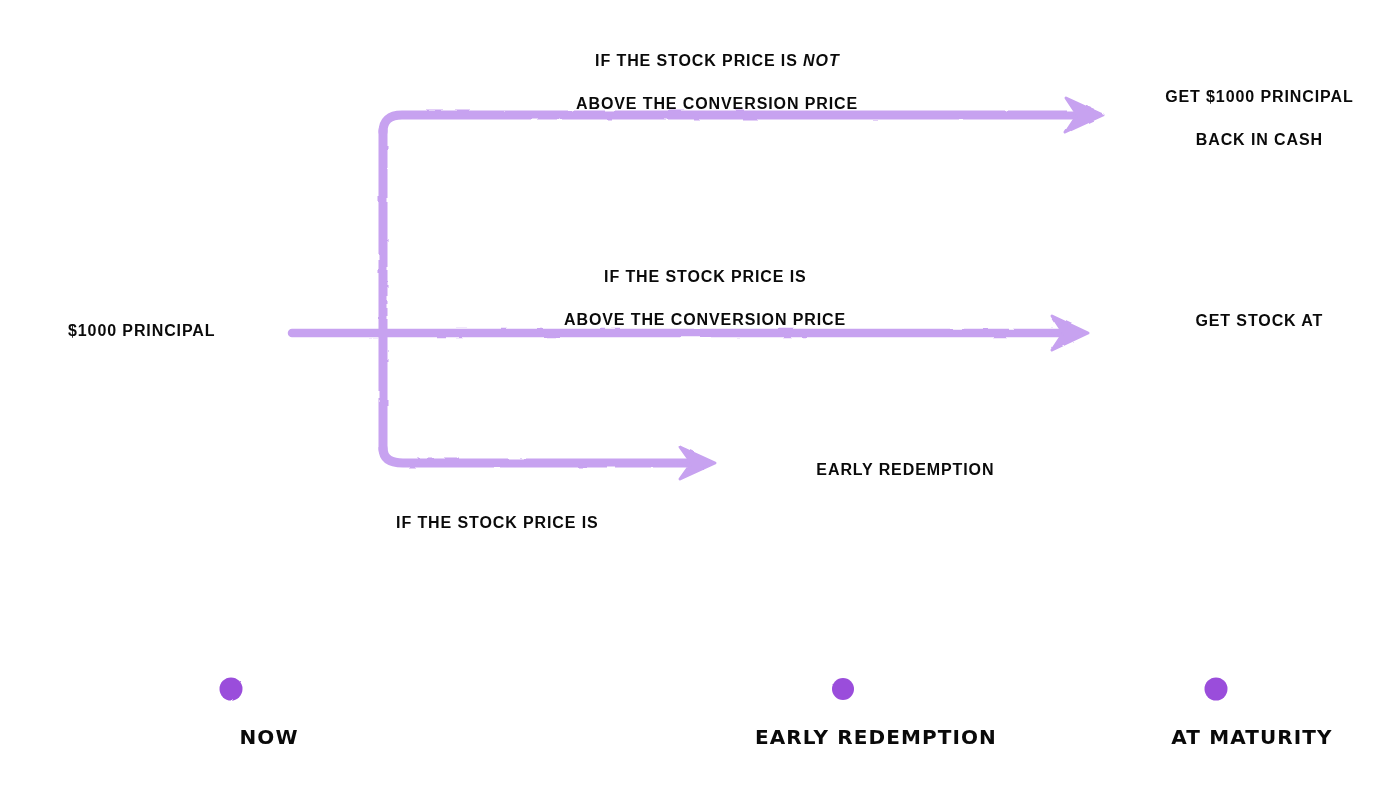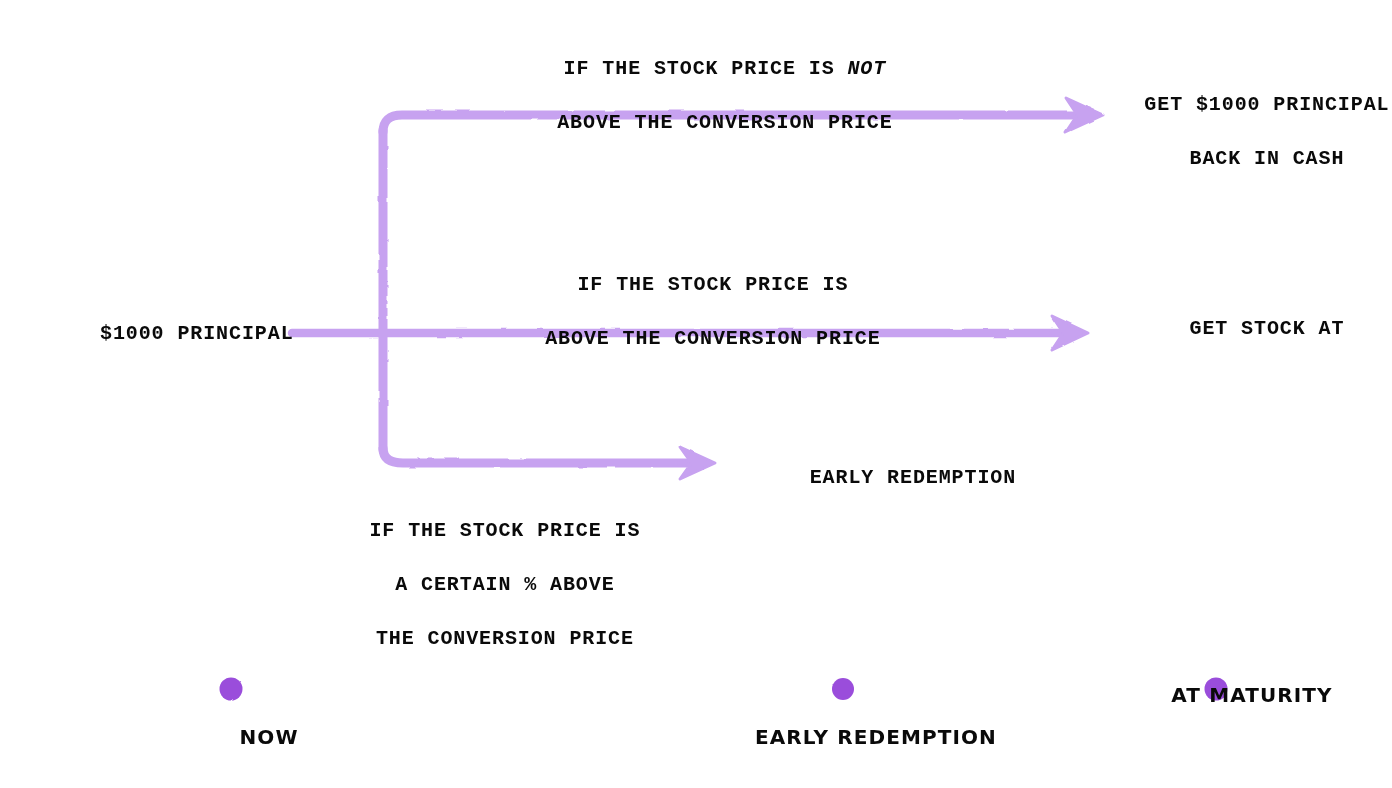--- a/index.html
+++ b/index.html
@@ -20,23 +20,23 @@
     position: absolute;
     left: 0;
     top: 0;
     width: 1392px;
     height: 788px;
   }
 
   .label {
     position: absolute;
     color: #0a0a0a;
-    font-family: Liberation Mono, monospace;
+    font-family: Liberation Sans, sans-serif;
     font-weight: 700;
-    font-size: 20px;
+    font-size: 16px;
     letter-spacing: 0.9px;
     line-height: 1.35;
     white-space: pre;
     text-transform: uppercase;
     -webkit-font-smoothing: antialiased;
   }
   .label.center  { text-align: center; transform: translateX(-50%); }
   .label.left    { text-align: left; }
 
   .label em {
@@ -98,21 +98,21 @@
       <path d="M 205 690 L 1312 690" fill="none" stroke="#c7a2f0" stroke-width="8" stroke-linecap="round"></path>
     </g>
     <g filter="url(#rough2)">
       <circle cx="231" cy="689" r="11.5" fill="#9a4ddb"></circle>
       <circle cx="843" cy="689" r="11" fill="#9a4ddb"></circle>
       <circle cx="1216" cy="689" r="11.5" fill="#9a4ddb"></circle>
     </g>
   </g>
 </svg>
 
-<div class="label left" style="left:68px; top:320px;margin-left:32px;">$1000 PRINCIPAL</div>
+<div class="label left" style="left:68px; top:320px;">$1000 PRINCIPAL</div>
 
 <div class="label center" style="left:712px; top:28px;">
   <span>IF THE STOCK PRICE IS </span><em>NOT</em><br>
   <span>ABOVE THE CONVERSION PRICE</span>
 </div>
 
 <div class="label center" style="left:1254px; top:64px;">
   <span>GET $1000 PRINCIPAL</span><br>
   <span>BACK IN CASH</span>
 </div>
@@ -125,19 +125,18 @@
 <div class="label center" style="left:1254px; top:288px;">
   <span>GET STOCK AT</span><br>
 </div>
 
 <div class="label center" style="left:900px; top:437px;">
   <span>EARLY REDEMPTION</span><br>
 </div>
 
 <div class="label center" style="left:492px; top:490px;">
   <span>IF THE STOCK PRICE IS</span><br>
-  <span>A CERTAIN % ABOVE</span><br>
-  <span>THE CONVERSION PRICE</span>
+  <br>
 </div>
 
 <div class="tl-label" style="left:239px;  top:725px;">NOW</div>
 <div class="tl-label" style="left:846px;  top:725px;">EARLY REDEMPTION</div>
-<div class="tl-label" style="left:1222px; top:683px;">AT MATURITY</div>
+<div class="tl-label" style="left:1222px; top:725px;">AT MATURITY</div>
 
 </body></html>

